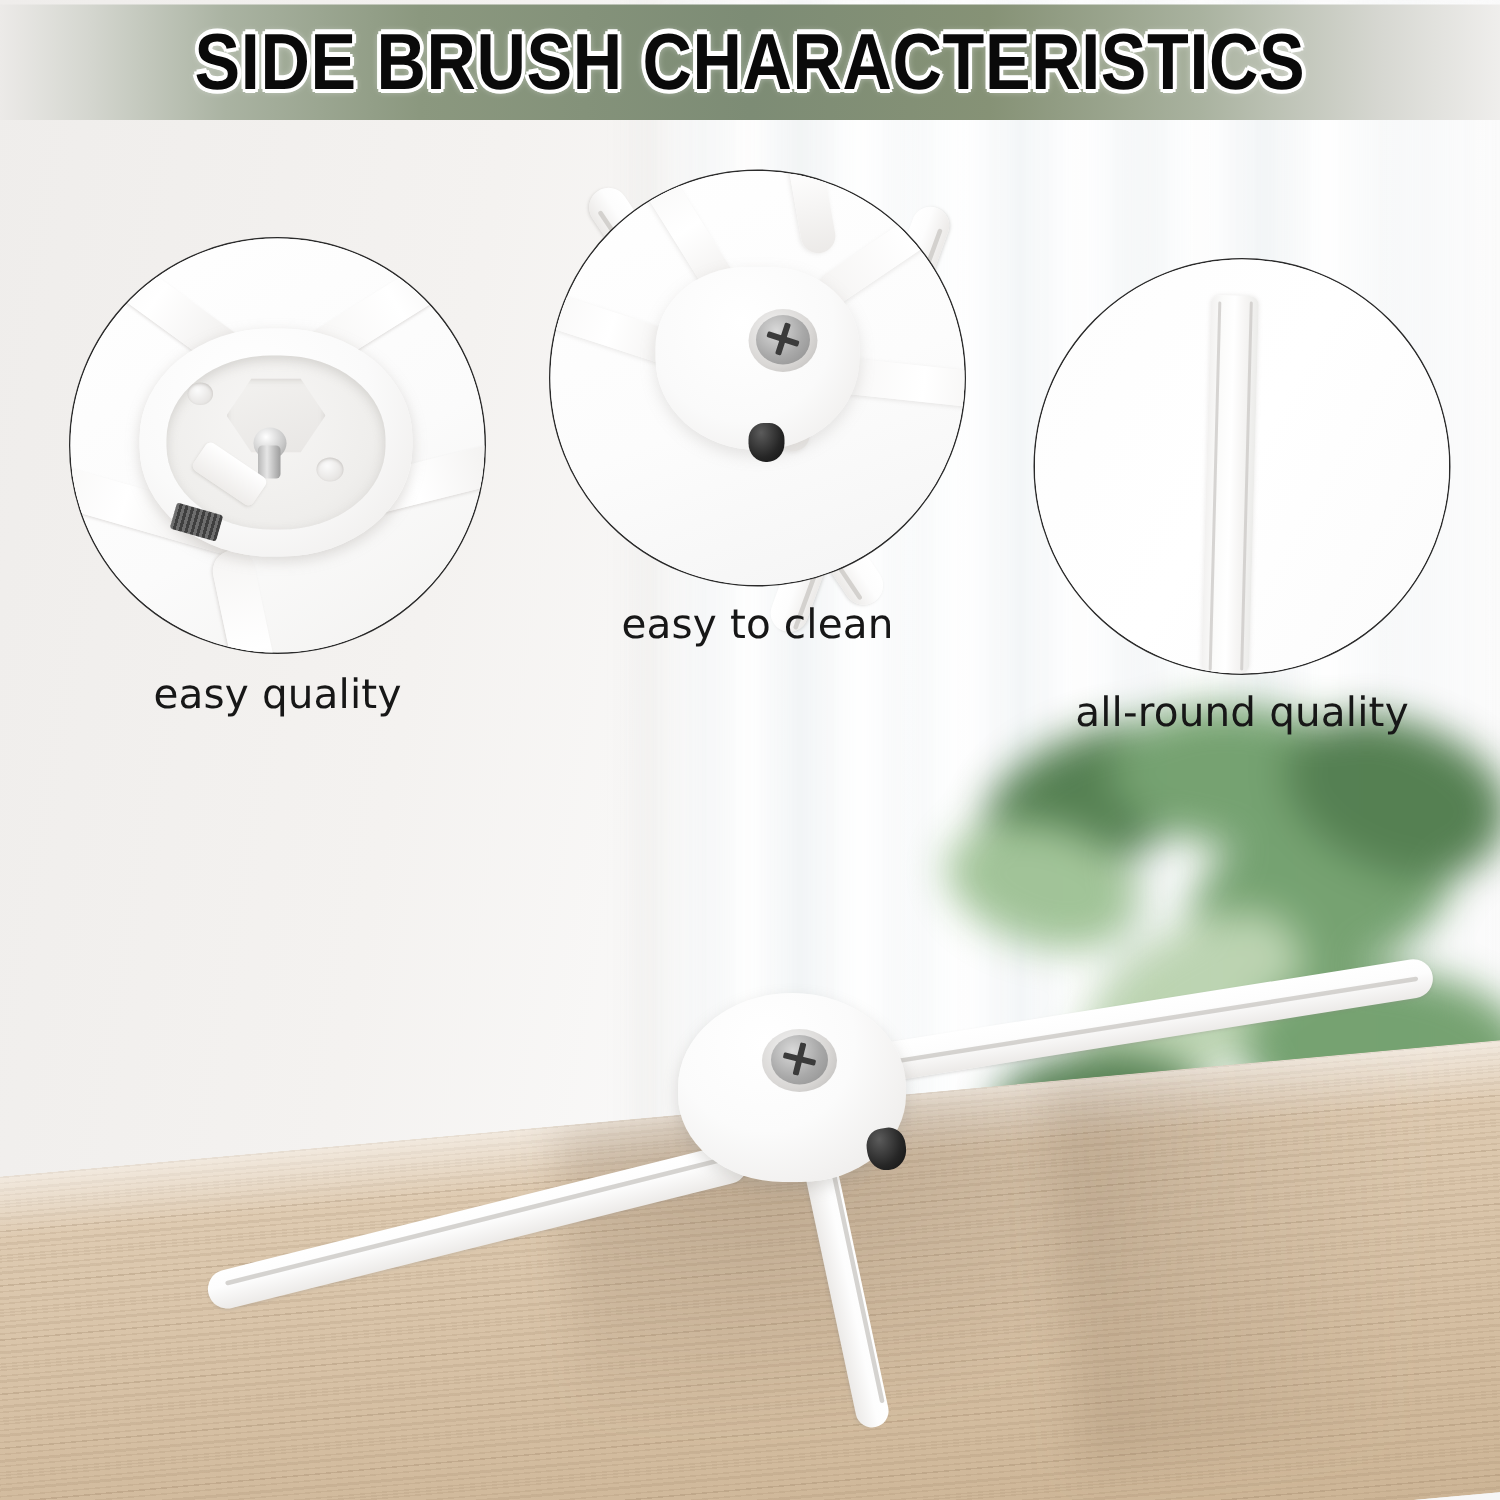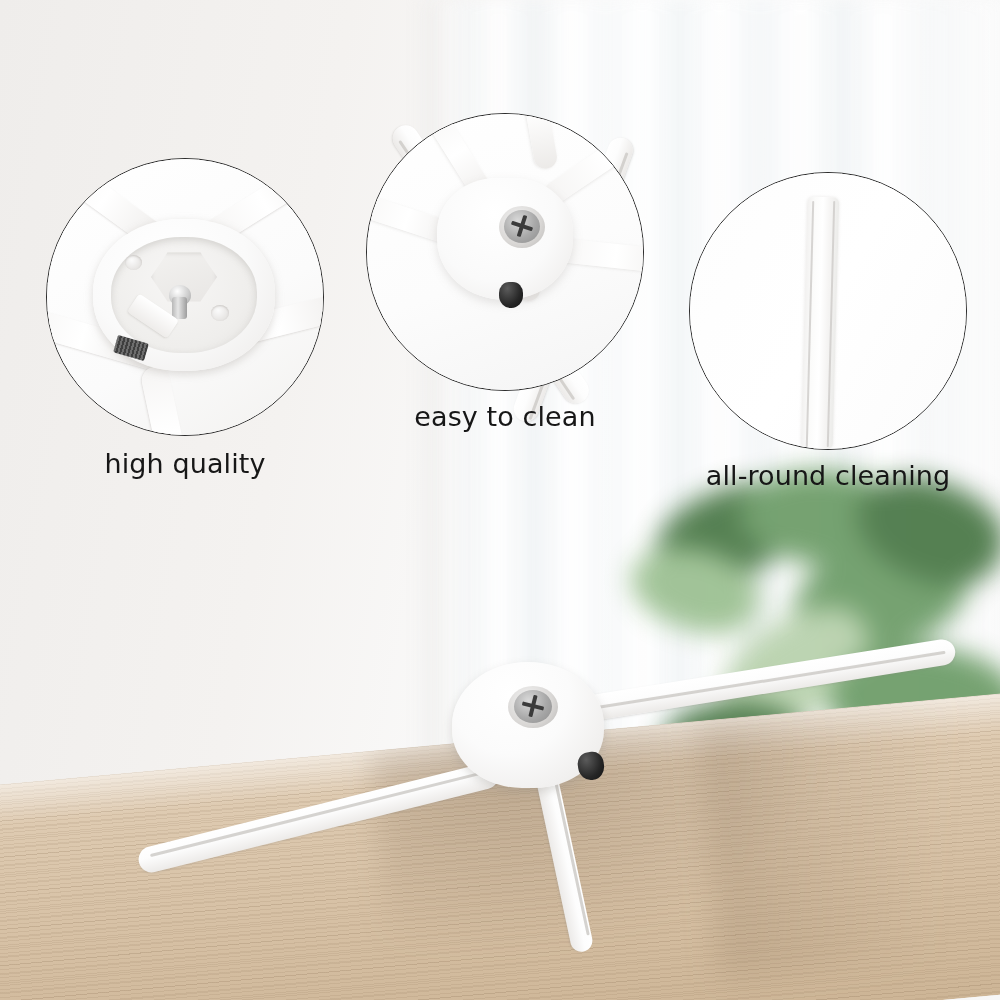--- a/index.html
+++ b/index.html
@@ -322,20 +322,23 @@
                 transform:rotate(78deg); transform-origin:0% 50%;"></div>
 
     <div class="hub" style="left:452px; top:662px; width:152px; height:126px;"></div>
     <div class="screw-ring" style="left:508px; top:686px; width:50px; height:42px;"></div>
     <div class="screw" style="left:514px; top:690px; width:38px; height:33px;"></div>
     <div class="screw-x" style="left:522px; top:704px; width:22px; height:4px; transform:rotate(14deg);"></div>
     <div class="screw-x" style="left:531px; top:695px; width:4px; height:22px; transform:rotate(14deg);"></div>
     <div class="nub" style="left:578px; top:752px; width:26px; height:28px; transform:rotate(-8deg);"></div>
   </div>
 
+  <div class="banner">
+    <div class="banner-title">SIDE BRUSH CHARACTERISTICS</div>
+  </div>
 
   <div class="callout" style="left:46px; top:158px; width:278px; height:330px;">
 
     <div class="circle" style="width:278px; height:278px;">
       <div class="circle-inner" style="width:278px; height:278px;">
         <div class="z1-bg"></div>
 
         <div class="z1-spoke" style="left:-10px; top:34px; width:150px; height:26px; transform:rotate(36deg);"></div>
         <div class="z1-spoke" style="left:150px; top:28px; width:150px; height:26px; transform:rotate(-32deg);"></div>
         <div class="z1-spoke" style="left:-30px; top:168px; width:150px; height:27px; transform:rotate(16deg);"></div>
@@ -347,21 +350,21 @@
         <div class="z1-hex" style="left:106px; top:94px; width:66px; height:52px;"></div>
         <div class="z1-pin-head" style="left:124px; top:128px; width:22px; height:21px;"></div>
         <div class="z1-pin" style="left:127px; top:140px; width:15px; height:22px; border-radius:3px;"></div>
         <div class="z1-dimple" style="left:80px; top:98px; width:17px; height:15px;"></div>
         <div class="z1-dimple" style="left:166px; top:148px; width:18px; height:16px;"></div>
         <div class="z1-tab" style="left:84px; top:148px; width:48px; height:22px; transform:rotate(34deg);"></div>
         <div class="z1-clip" style="left:70px; top:182px; width:32px; height:18px; transform:rotate(16deg);"></div>
       </div>
     </div>
 
-    <div class="callout-label" style="top:290px;">high quality</div>
+    <div class="callout-label" style="top:290px;">easy quality</div>
   </div>
 
   <div class="callout" style="left:366px; top:113px; width:278px; height:322px;text-align:right;">
 
     <div class="circle" style="width:278px; height:278px;">
       <div class="circle-inner" style="width:278px; height:278px;">
         <div class="z2-bg"></div>
 
         <div class="z2-arm" style="left:28px; top:30px; width:130px; height:22px; transform:rotate(58deg);"></div>
         <div class="z2-arm" style="left:112px; top:-14px; width:120px; height:23px; transform:rotate(80deg);"></div>
@@ -386,16 +389,16 @@
 
     <div class="circle" style="width:278px; height:278px;">
       <div class="circle-inner" style="width:278px; height:278px;">
         <div class="z3-bg"></div>
         <div class="z3-strip" style="left:116px; top:26px; width:32px; height:252px; transform:rotate(1.5deg);"></div>
         <div class="z3-edge" style="left:121px; top:30px; width:2px; height:246px; transform:rotate(1.5deg);"></div>
         <div class="z3-edge" style="left:142px; top:30px; width:2px; height:246px; transform:rotate(1.5deg);"></div>
       </div>
     </div>
 
-    <div class="callout-label" style="top:288px;">all-round cleaning</div>
+    <div class="callout-label" style="top:288px;">all-round quality</div>
   </div>
 
 </div>
 
 </body></html>

